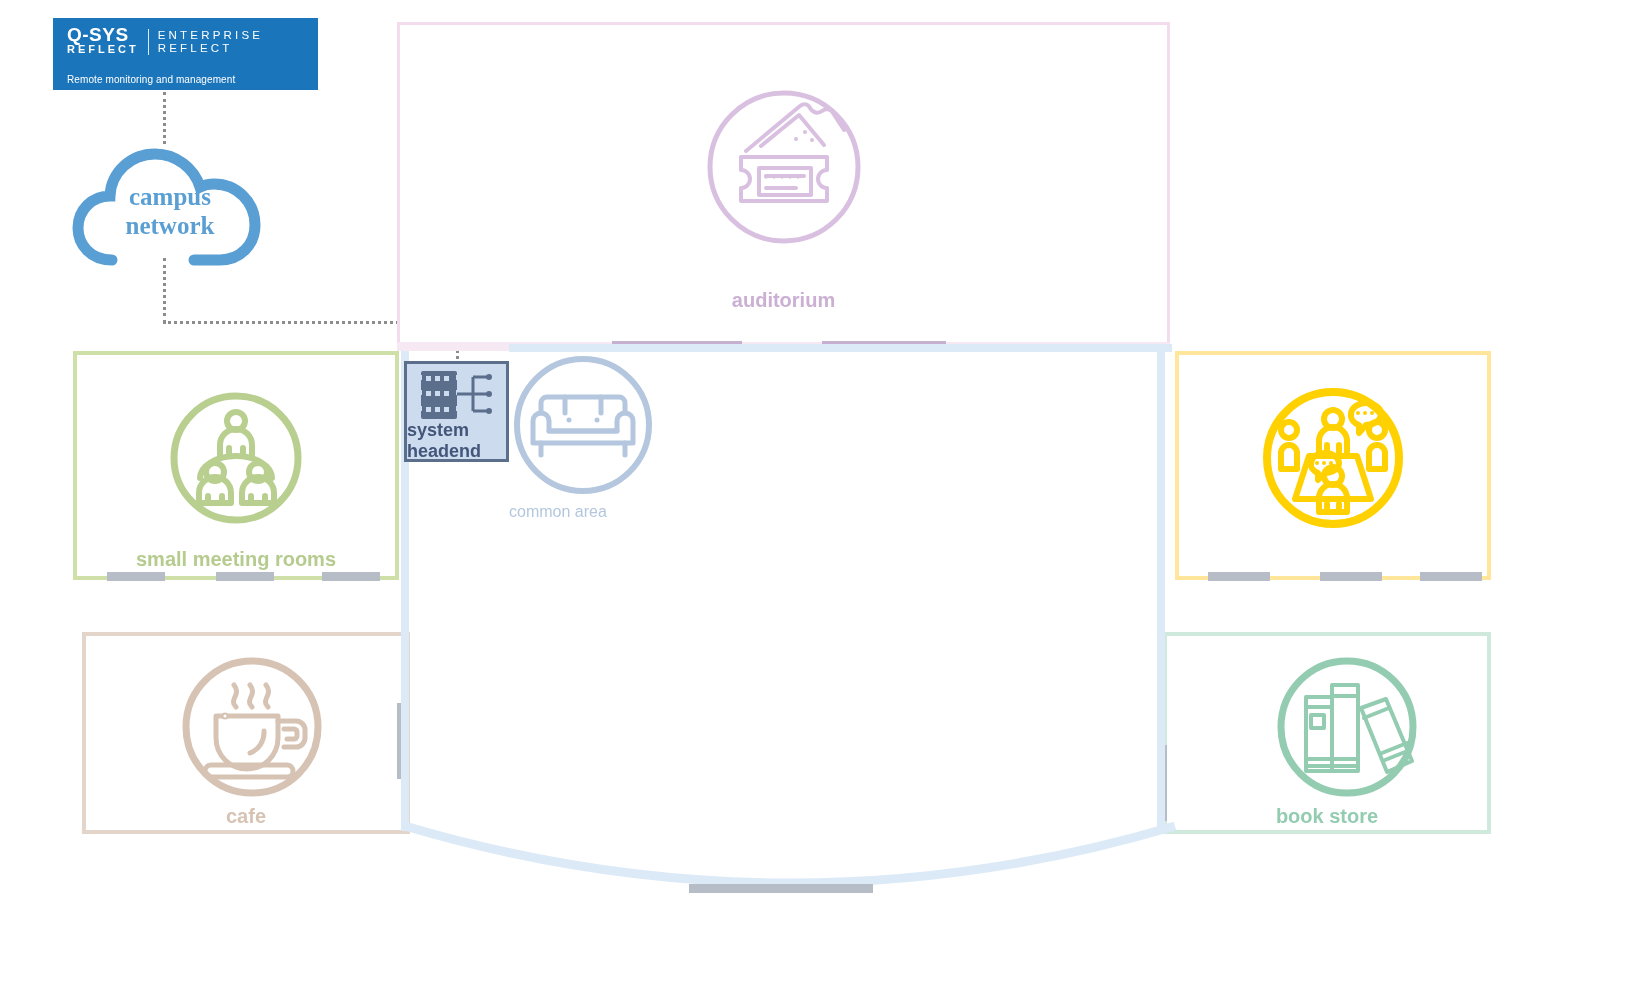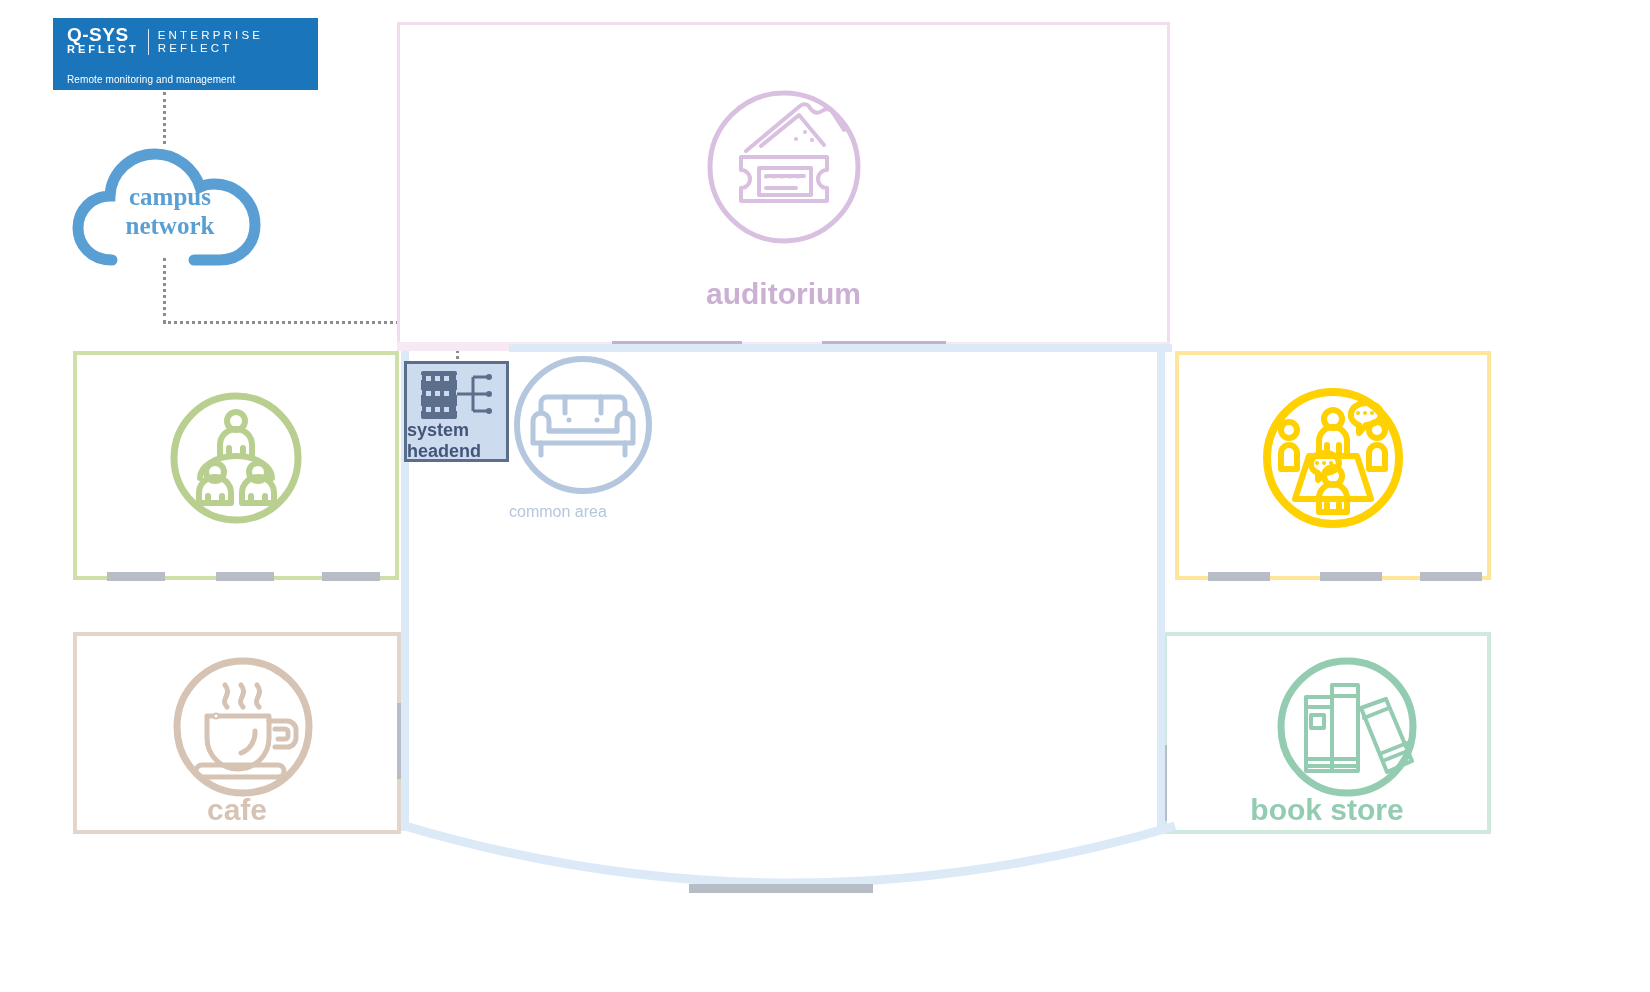--- a/index.html
+++ b/index.html
@@ -22,21 +22,21 @@
   #cloud{left:70px;top:140px;width:200px;height:135px;font-family:Liberation Serif, serif;}
   #cloud .txt{position:absolute;left:0;top:42px;width:200px;text-align:center;
     color:#5a9fd4;font-size:25px;font-weight:600;line-height:29px;}
 
   
   .dot-v{border-left:3px dotted #8c8c8c;}
   .dot-h{border-top:3px dotted #8c8c8c;}
 
   
   .room{box-sizing:border-box;background:#fff;}
-  .room .label{position:absolute;width:100%;text-align:center;font-size:30px;font-weight:600;}
+  .room .label{position:absolute;width:100%;text-align:center;font-size:20px;font-weight:600;margin-top:12px;}
   .room .icon{position:absolute;left:50%;transform:translateX(-50%);}
 
   
   .door{position:absolute;background:#b6bdc6;}
 
   
   #headend{left:404px;top:361px;width:105px;height:101px;
            background:#ccdcee;border:3px solid #5b6e8c;box-sizing:border-box;}
   #headend .hl{position:absolute;left:0;top:56px;width:100%;text-align:left;
     color:#43567a;font-size:18px;font-weight:600;line-height:21px;}
@@ -128,20 +128,21 @@
         <path d="M34,90 a36,22 0 0 1 72,0"></path>
         <circle cx="49" cy="84" r="9"></circle>
         <path d="M33,115 v-10 a16,16 0 0 1 32,0 v10 z"></path>
         <path d="M42,115 v-7 M56,115 v-7"></path>
         <circle cx="92" cy="84" r="9"></circle>
         <path d="M76,115 v-10 a16,16 0 0 1 32,0 v10 z"></path>
         <path d="M85,115 v-7 M99,115 v-7"></path>
       </g>
     </svg>
   </div>
+  <div class="label rlabel-small" style="top:181px;">small meeting rooms</div>
 </div>
 <div class="door" style="left:107px;top:572px;width:58px;height:9px;"></div>
 <div class="door" style="left:216px;top:572px;width:58px;height:9px;"></div>
 <div class="door" style="left:322px;top:572px;width:58px;height:9px;"></div>
 
 <div class="room abs" style="left:1175px;top:351px;width:316px;height:229px;border:4px solid #ffe69b;">
   <div class="icon" style="top:29px;">
     <svg width="148" height="148" viewBox="0 0 148 148">
       <circle cx="74" cy="74" r="66" fill="none" stroke="#ffd100" stroke-width="8"></circle>
       <g fill="none" stroke="#ffd100" stroke-width="6" stroke-linejoin="round" stroke-linecap="round">
@@ -167,21 +168,21 @@
           <circle cx="65" cy="79" r="2"></circle>
           <circle cx="72" cy="79" r="2"></circle>
       </g>
     </svg>
   </div>
 </div>
 <div class="door" style="left:1208px;top:572px;width:62px;height:9px;"></div>
 <div class="door" style="left:1320px;top:572px;width:62px;height:9px;"></div>
 <div class="door" style="left:1420px;top:572px;width:62px;height:9px;"></div>
 
-<div class="room abs" style="left:73px;top:632px;width:328px;height:202px;border:4px solid #e3d5c9;">
+<div class="room abs" style="left:82px;top:632px;width:328px;height:202px;border:4px solid #e3d5c9;">
   <div class="icon" style="top:17px;left:92px;transform:none;">
     <svg width="148" height="148" viewBox="0 0 148 148">
       <circle cx="74" cy="74" r="66" fill="none" stroke="#d6c3b4" stroke-width="7"></circle>
       <g fill="none" stroke="#d6c3b4" stroke-width="5" stroke-linejoin="round" stroke-linecap="round">
         <path d="M38,63 h62 v22 a31,31 0 0 1 -62,0 z"></path>
         <path d="M100,68 h18 a9,9 0 0 1 9,9 v8 a9,9 0 0 1 -9,9 h-12"></path>
         <path d="M106,76 h10 a3,3 0 0 1 3,3 v4 a3,3 0 0 1 -3,3 h-7"></path>
         <path d="M33,112 h76 a6,6 0 0 1 0,12 h-76 a6,6 0 0 1 0,-12 z"></path>
         <path d="M58,54 c-8,-8 6,-12 -2,-22 M74,54 c-8,-8 6,-12 -2,-22 M90,54 c-8,-8 6,-12 -2,-22"></path>
         <path d="M86,78 a22,22 0 0 1 -14,22"></path>

